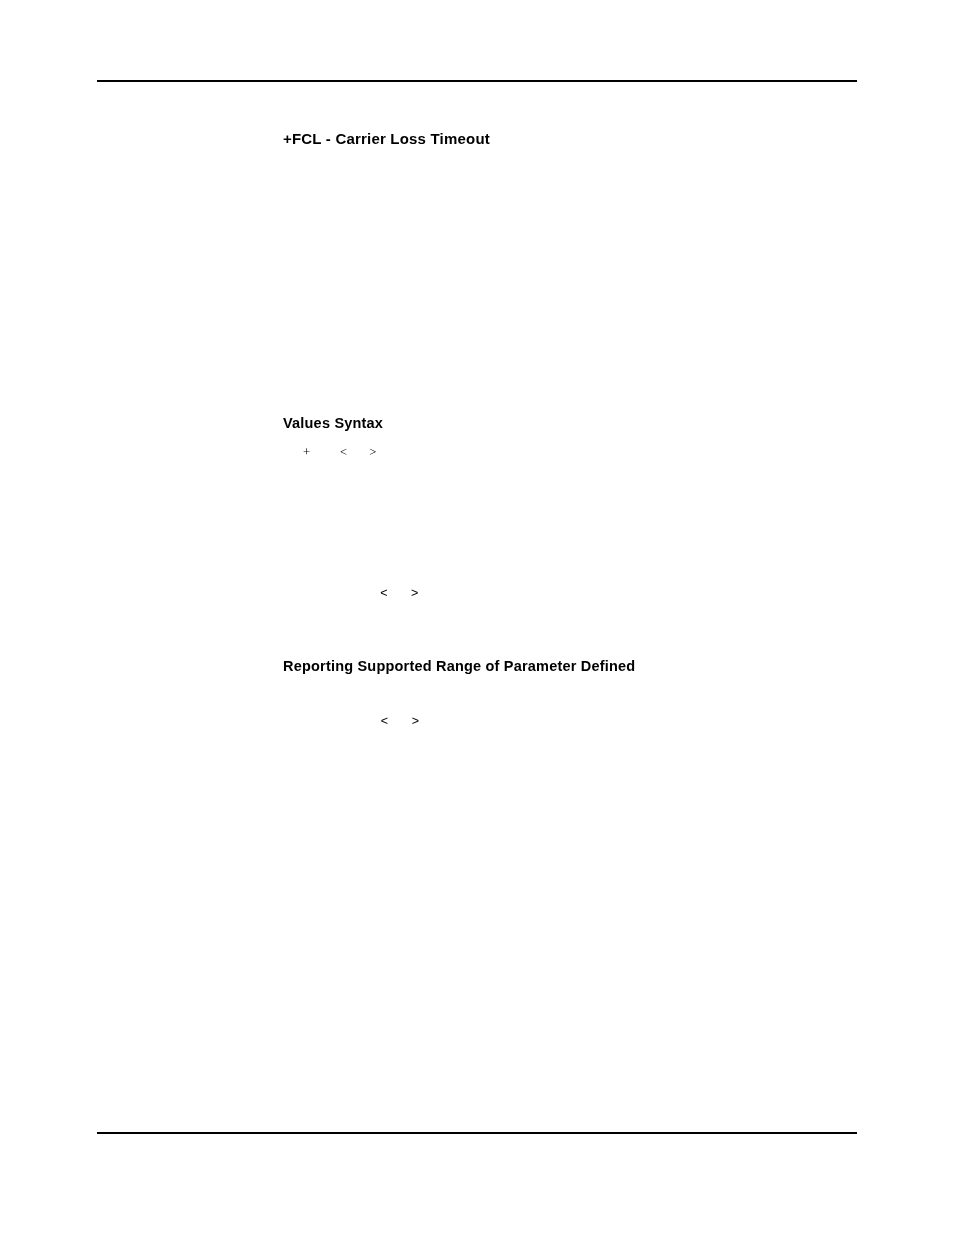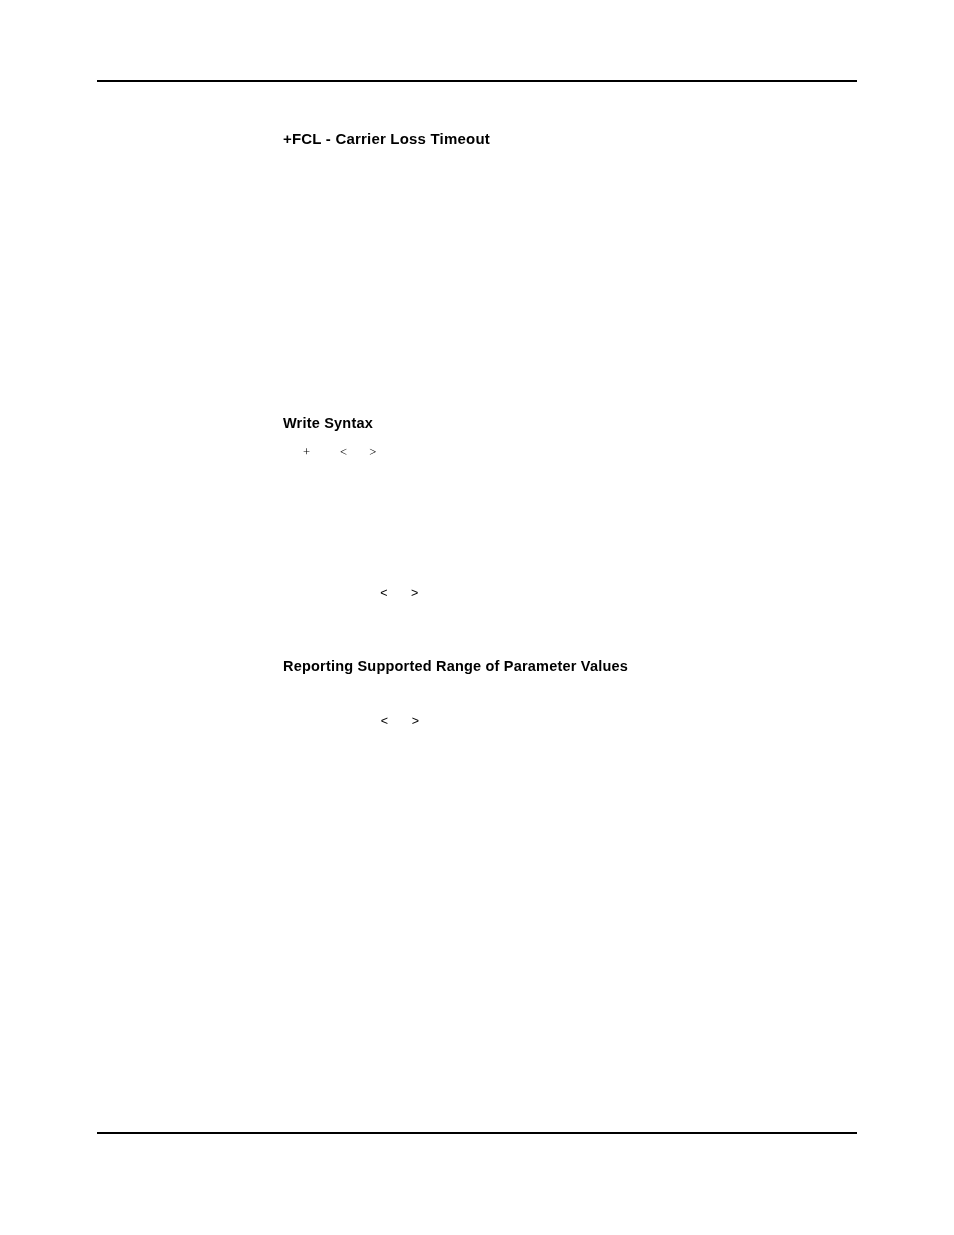--- a/index.html
+++ b/index.html
@@ -30,21 +30,21 @@
   <div class="hr hr-top"></div>
 
   <div class="content">
 
     <div class="section-title">+FCL - Carrier Loss Timeout</div>
 
     <div class="gap-lg">
       <div class="para"> This parameter allows the DTE to select the modem's loss-of-carrier delay between initial loss-of-carrier and qualified loss-of-carrier, when the modem will give up and exit a receive mode. Intermediate (less than FCL timeout) loss-of-carrier should be indicated by insertion of the SQ-BAD signal quality indicator in the received data stream. In unframed receive modes, if the modem detects RTC as described in Recommendation T.30 prior to initial loss of the high speed carrier, or if the modem detects V.21 carrier after initial loss of high speed carrier, then the modem immediately accepts the loss-of-carrier as qualified, without waiting for the FCL timer to expire. In framed receive modes, if the modem detects V.21 carrier after initial loss of high speed carrier, then the modem immediately accepts the loss-of-carrier as qualified, without waiting for the FCL timer to expire.</div>
     </div>
 
-    <div class="sub-title">Write Syntax</div>
+    <div class="sub-title">Values Syntax</div>
 
     <div class="syntax-line">
       <span class="marker">+</span><span class="white">FCL=</span><span class="marker">&lt;</span><span class="white">time</span><span class="marker">&gt;</span>
     </div>
 
     <div class="gap-mid"></div>
 
 
     <div class="defined-block">
       <div class="para">&lt;value&gt;  Decimal number corresponding to the loss-of-carrier delay time in units of 100 ms. The range is 0 - 255.</div>
@@ -54,21 +54,21 @@
     <div class="report-block" style="position:relative;">
       <div class="para" style="margin-top:14px; margin-left:20px;">Command: +FCL?</div>
       <div style="margin-top:6px; margin-left:20px; font-size:12.5px;">
         <span class="white">Response:</span>
         &nbsp;&nbsp;&nbsp;
         <span class="marker">&lt;</span><span class="white">time</span><span class="marker">&gt;</span>
       </div>
       <div class="para" style="margin-top:6px; margin-left:20px;">Example: 0  For the default setting.</div>
     </div>
 
-    <div class="sub-title">Reporting Supported Range of Parameter Values</div>
+    <div class="sub-title">Reporting Supported Range of Parameter Defined</div>
 
     <div class="report-block2">
       <div class="para" style="margin-top:14px; margin-left:20px;">Command: +FCS=?</div>
       <div style="margin-top:6px; margin-left:20px; font-size:12.5px;">
         <span class="white">Response: (</span>
         &nbsp;
         <span class="marker">&lt;</span><span class="white">time</span><span class="marker">&gt;</span><span class="white"> range)</span>
       </div>
       <div class="para" style="margin-top:6px; margin-left:20px;">Example: (0-255)</div>
     </div>

